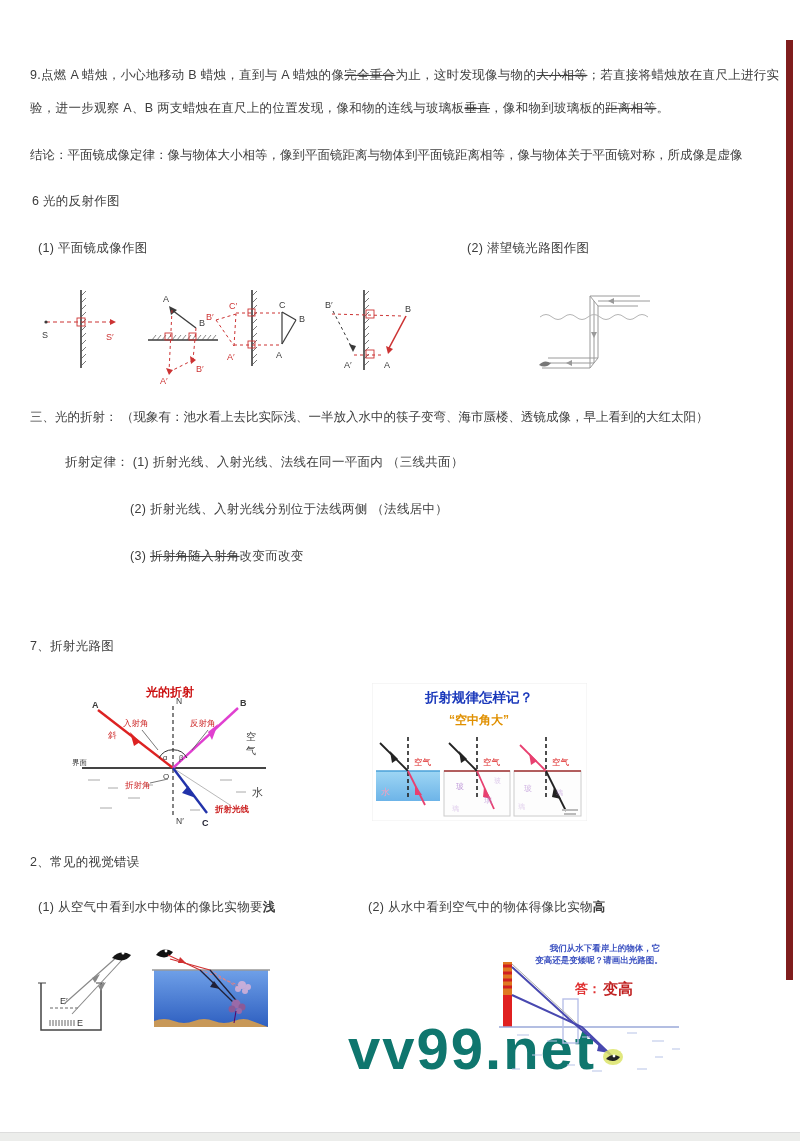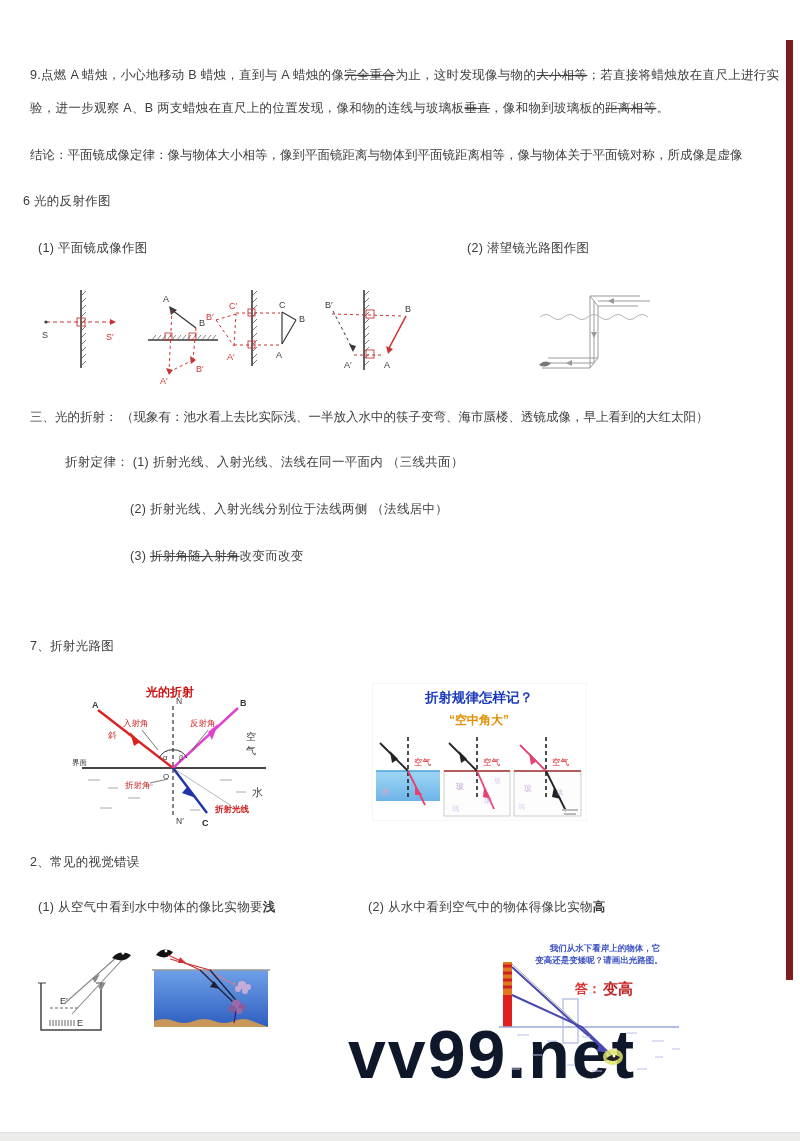--- a/index.html
+++ b/index.html
@@ -10,35 +10,35 @@
   }
   .page{position:absolute;left:0;top:0;width:786px;height:940px;background:#fff;
         border-right:7px solid #7f1d1d;margin-top:40px;}
   .bottom-strip{position:absolute;left:0;top:1132px;width:800px;height:9px;
         background:#ecedeb;border-top:1px solid #dddddd;}
   .t{position:absolute;font-size:12.5px;color:#3c3c3c;white-space:nowrap;
      letter-spacing:.3px;z-index:2;}
   .st{text-decoration:line-through;}
   .b{font-weight:bold;}
   .svgbox{position:absolute;z-index:1;}
-  .wm{position:absolute;left:348px;top:980px;font-size:68px;font-weight:bold;
-      color:#0f172a;letter-spacing:2px;z-index:0;line-height:1;}
+  .wm{position:absolute;left:348px;top:980px;font-size:58px;font-weight:bold;
+      color:#0f766e;letter-spacing:2px;z-index:0;line-height:1;}
   svg text{font-family:"Liberation Sans","DejaVu Sans",sans-serif;}
 </style>
 </head>
 <body>
 
 <div class="page">
 
   <div class="t" style="left:30px;top:27px;"><span>9.点燃 A 蜡烛，小心地移动 B 蜡烛，直到与 A 蜡烛的像</span><span class="st">完全重合</span><span>为止，这时发现像与物的</span><span class="st">大小相等</span><span>；若直接将蜡烛放在直尺上进行实</span></div>
   <div class="t" style="left:30px;top:107px;letter-spacing:0;">结论：平面镜成像定律：像与物体大小相等，像到平面镜距离与物体到平面镜距离相等，像与物体关于平面镜对称，所成像是虚像</div>
 
   <div class="t" style="left:30px;top:60px;"><span>验，进一步观察 A、B 两支蜡烛在直尺上的位置发现，像和物的连线与玻璃板</span><span class="st">垂直</span><span>，像和物到玻璃板的</span><span class="st">距离相等</span><span>。</span></div>
 
-  <div class="t" style="left:23px;top:153px;">6 光的反射作图</div>
+  <div class="t" style="left:32px;top:153px;">6 光的反射作图</div>
 
   <div class="t" style="left:38px;top:200px;">(1) 平面镜成像作图</div>
   <div class="t" style="left:467px;top:200px;">(2) 潜望镜光路图作图</div>
 
   <svg class="svgbox" style="left:36px;top:238px;" width="400" height="108" viewBox="0 0 400 108">
 
     <g>
       <line x1="45" y1="12" x2="45" y2="90" stroke="#3a3a3a" stroke-width="1.6"></line>
       <path d="M45,18 l5,-5 M45,25 l5,-5 M45,32 l5,-5 M45,39 l5,-5 M45,46 l5,-5 M45,53 l5,-5 M45,60 l5,-5 M45,67 l5,-5 M45,74 l5,-5 M45,81 l5,-5 M45,88 l5,-5" stroke="#555" stroke-width=".8"></path>
       <line x1="10" y1="44" x2="78" y2="44" stroke="#cc3333" stroke-width="1.1" stroke-dasharray="4,3"></line>

